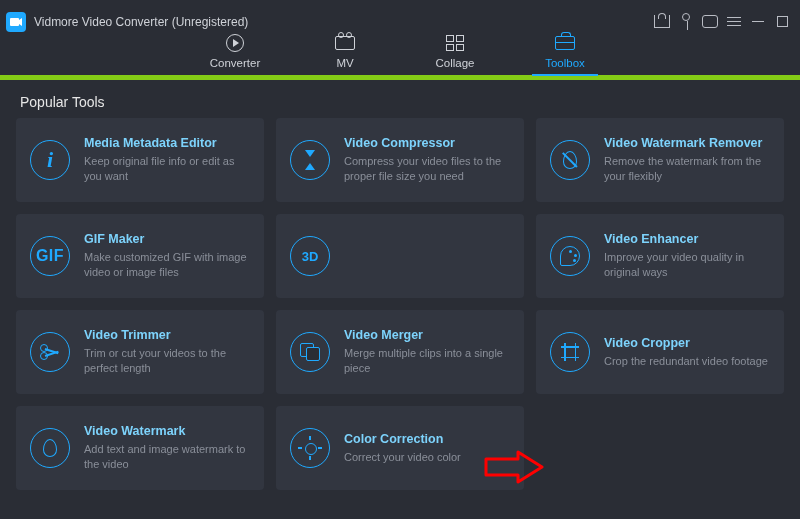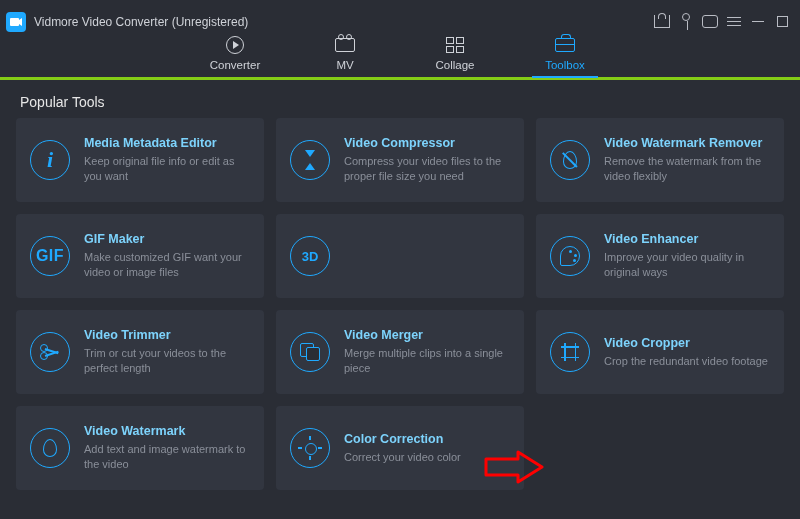--- a/index.html
+++ b/index.html
@@ -50,21 +50,21 @@
   .tb-min span { display:block; width:12px; height:1.2px; background:#b9bcc4; }
   .tb-max span { display:block; width:11px; height:11px; border:1.2px solid #b9bcc4; }
 
   
   .nav {
     height: 52px;
     display: flex;
     justify-content: center;
     align-items: flex-end;
     gap: 52px;
-    border-bottom: 3px solid #84cc16;
+    border-bottom: 5px solid #84cc16;
   }
   .nav-tab {
     display: flex; flex-direction: column; align-items: center;
     gap: 4px;
     padding-bottom: 6px;
     color: #cfd2d8;
     cursor: pointer;
     position: relative;
     min-width: 58px;
   }
@@ -282,31 +282,31 @@
       <div class="cdesc">Compress your video files to the proper file size you need</div>
     </div>
   </div>
 
   <div class="card">
     <div class="cicon">
         <div class="gi-watermark-remove"></div>
       </div>
     <div class="ctext">
       <div class="ctitle">Video Watermark Remover</div>
-      <div class="cdesc">Remove the watermark from the video flexibly</div>
+      <div class="cdesc">Remove the watermark from the your flexibly</div>
     </div>
   </div>
 
   <div class="card">
     <div class="cicon">
         <span class="gi-gif">GIF</span>
       </div>
     <div class="ctext">
       <div class="ctitle">GIF Maker</div>
-      <div class="cdesc">Make customized GIF want your video or image files</div>
+      <div class="cdesc">Make customized GIF with image video or image files</div>
     </div>
   </div>
 
   <div class="card">
     <div class="cicon">
         <span class="gi-3d">3D</span>
       </div>
   </div>
 
   <div class="card">

